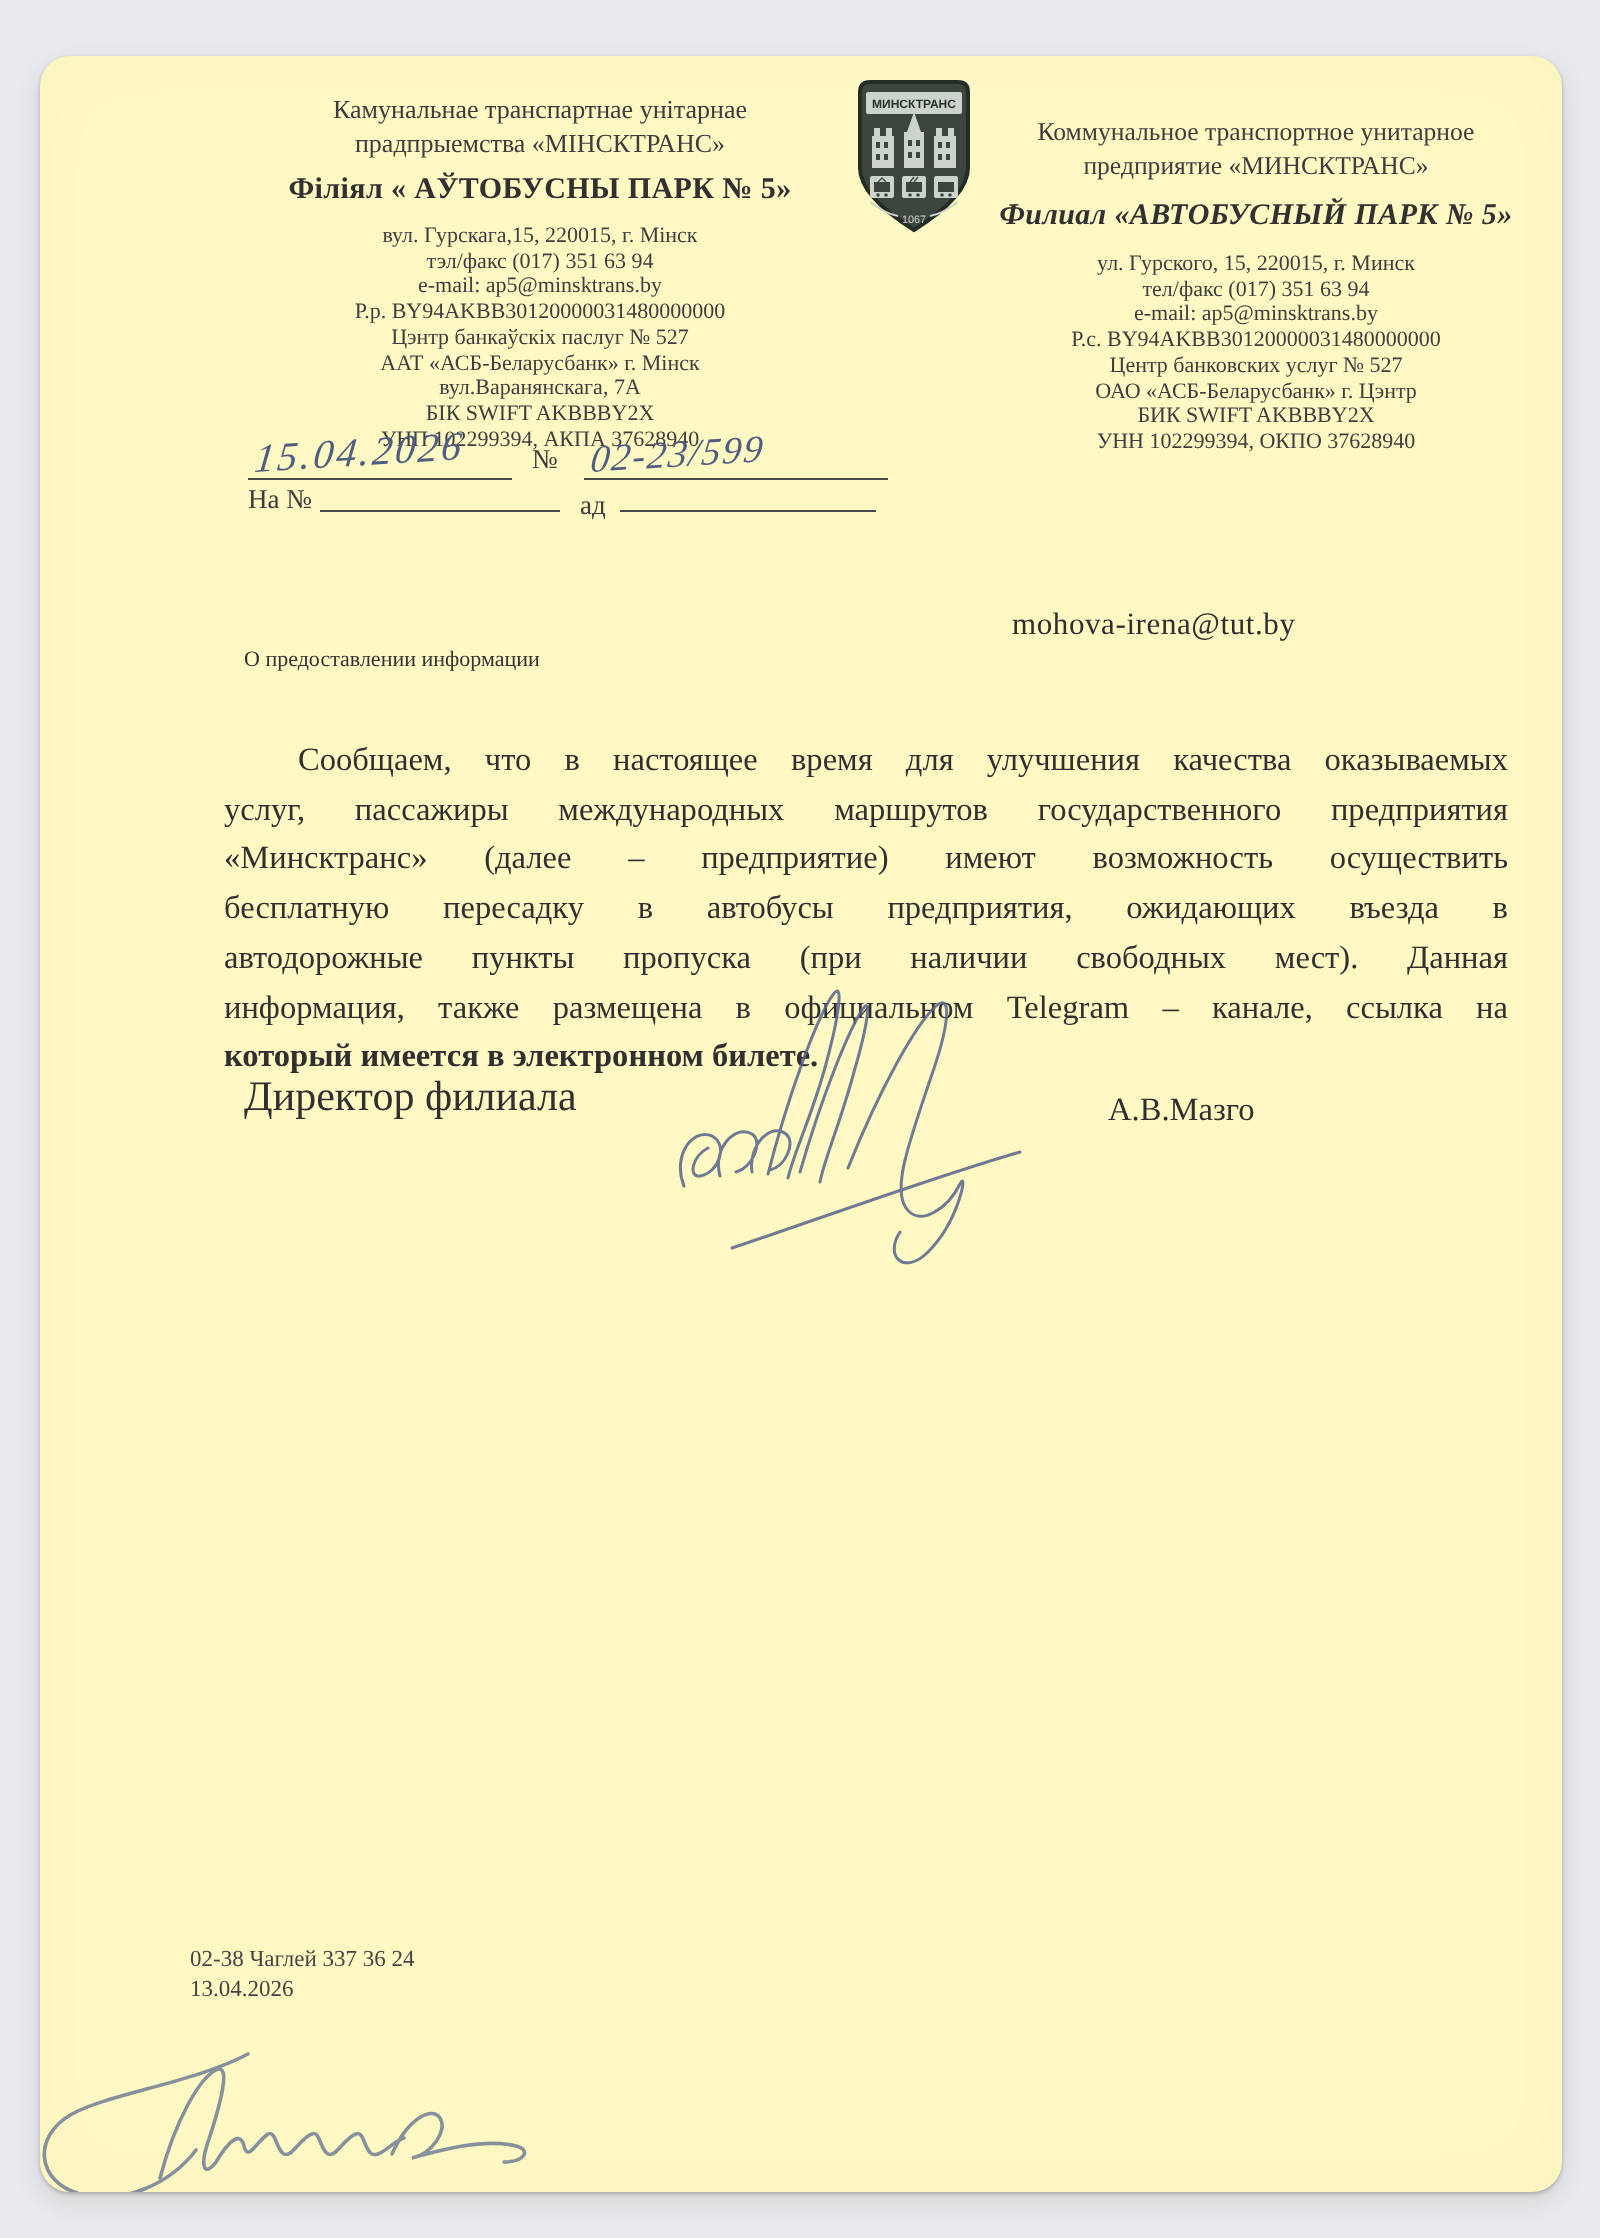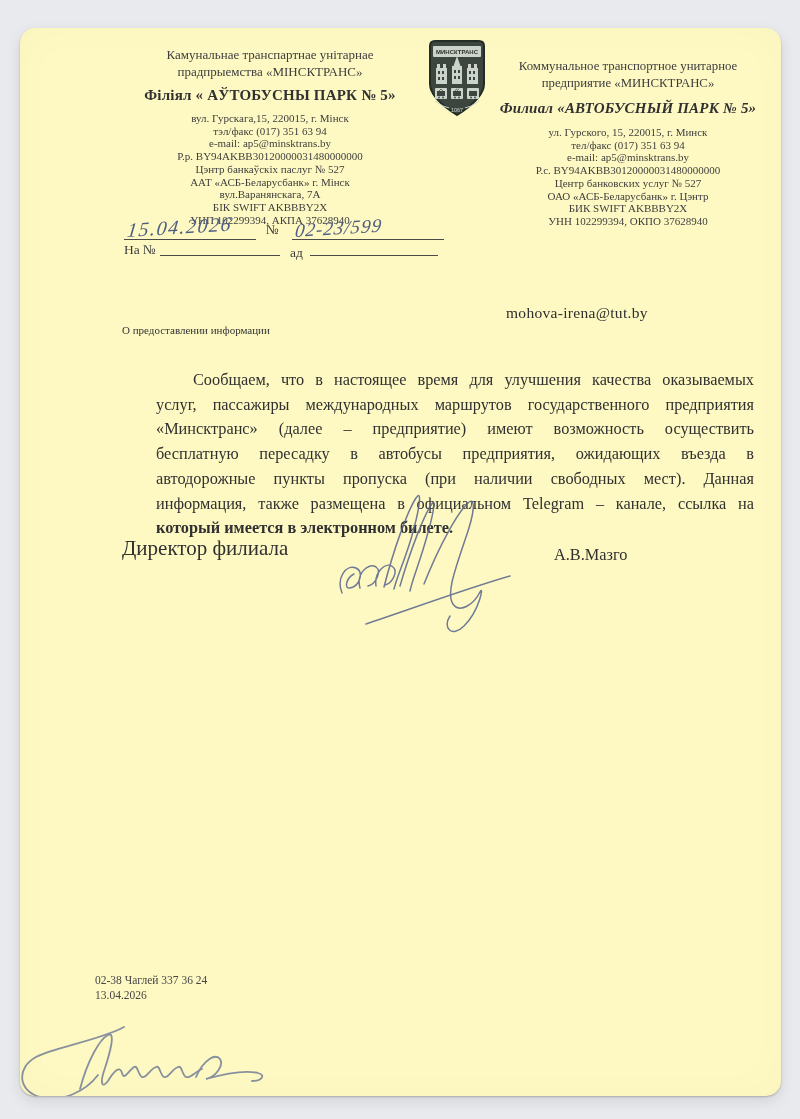--- a/index.html
+++ b/index.html
@@ -38,21 +38,21 @@
   .ref-label{position:absolute;font-size:13.5px;color:#3c3c3c;}
   .no-label{left:246px;top:194px;}
   .na-label{left:104px;top:214px;}
   .ad-label{left:270px;top:217px;}
   
   .email{position:absolute;left:486px;top:248px;font-size:15.5px;color:#2e2e2e;letter-spacing:.3px;margin-top:28px;}
   
   .subject{position:absolute;left:102px;top:296px;font-size:11px;color:#333;}
   
   .body{position:absolute;left:92px;top:340px;width:642px;font-size:16.3px;line-height:24.7px;color:#303030;}
-  .body-line{text-align:justify;text-align-last:justify;margin-left:44px;}
+  .body-line{text-align:justify;text-align-last:justify;}
   .body-line:first-child{text-indent:37px;}
   .body-line:last-child{text-align-last:left;font-weight:bold;}
   
   .sign-pos{position:absolute;left:102px;top:508px;font-size:21px;color:#303030;}
   .sign-name{position:absolute;left:534px;top:517px;font-size:16.3px;color:#303030;}
   .sig-director{position:absolute;left:298px;top:460px;width:215px;height:200px;}
   
   .footer{position:absolute;left:75px;top:945px;font-size:11.5px;line-height:15px;color:#454545;}
   .sig-bottom{position:absolute;left:-14px;top:985px;width:270px;height:105px;}
   svg text{font-family:"Liberation Sans", sans-serif;}

